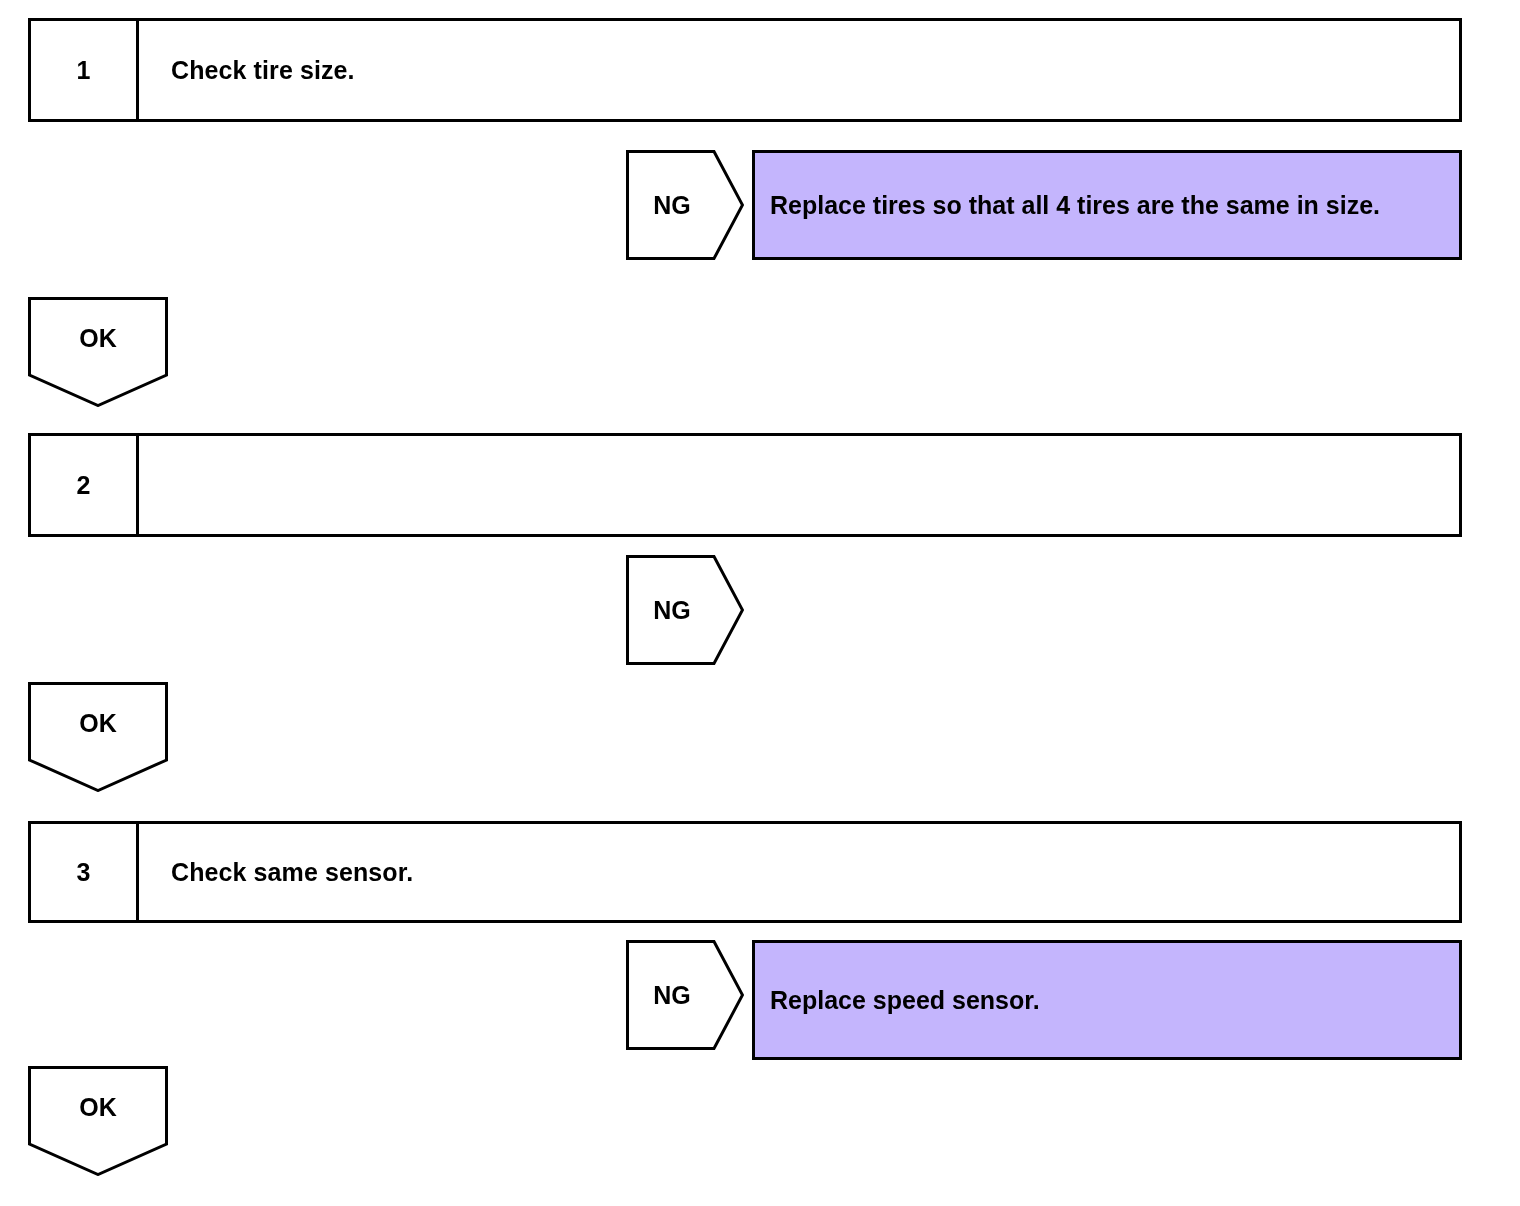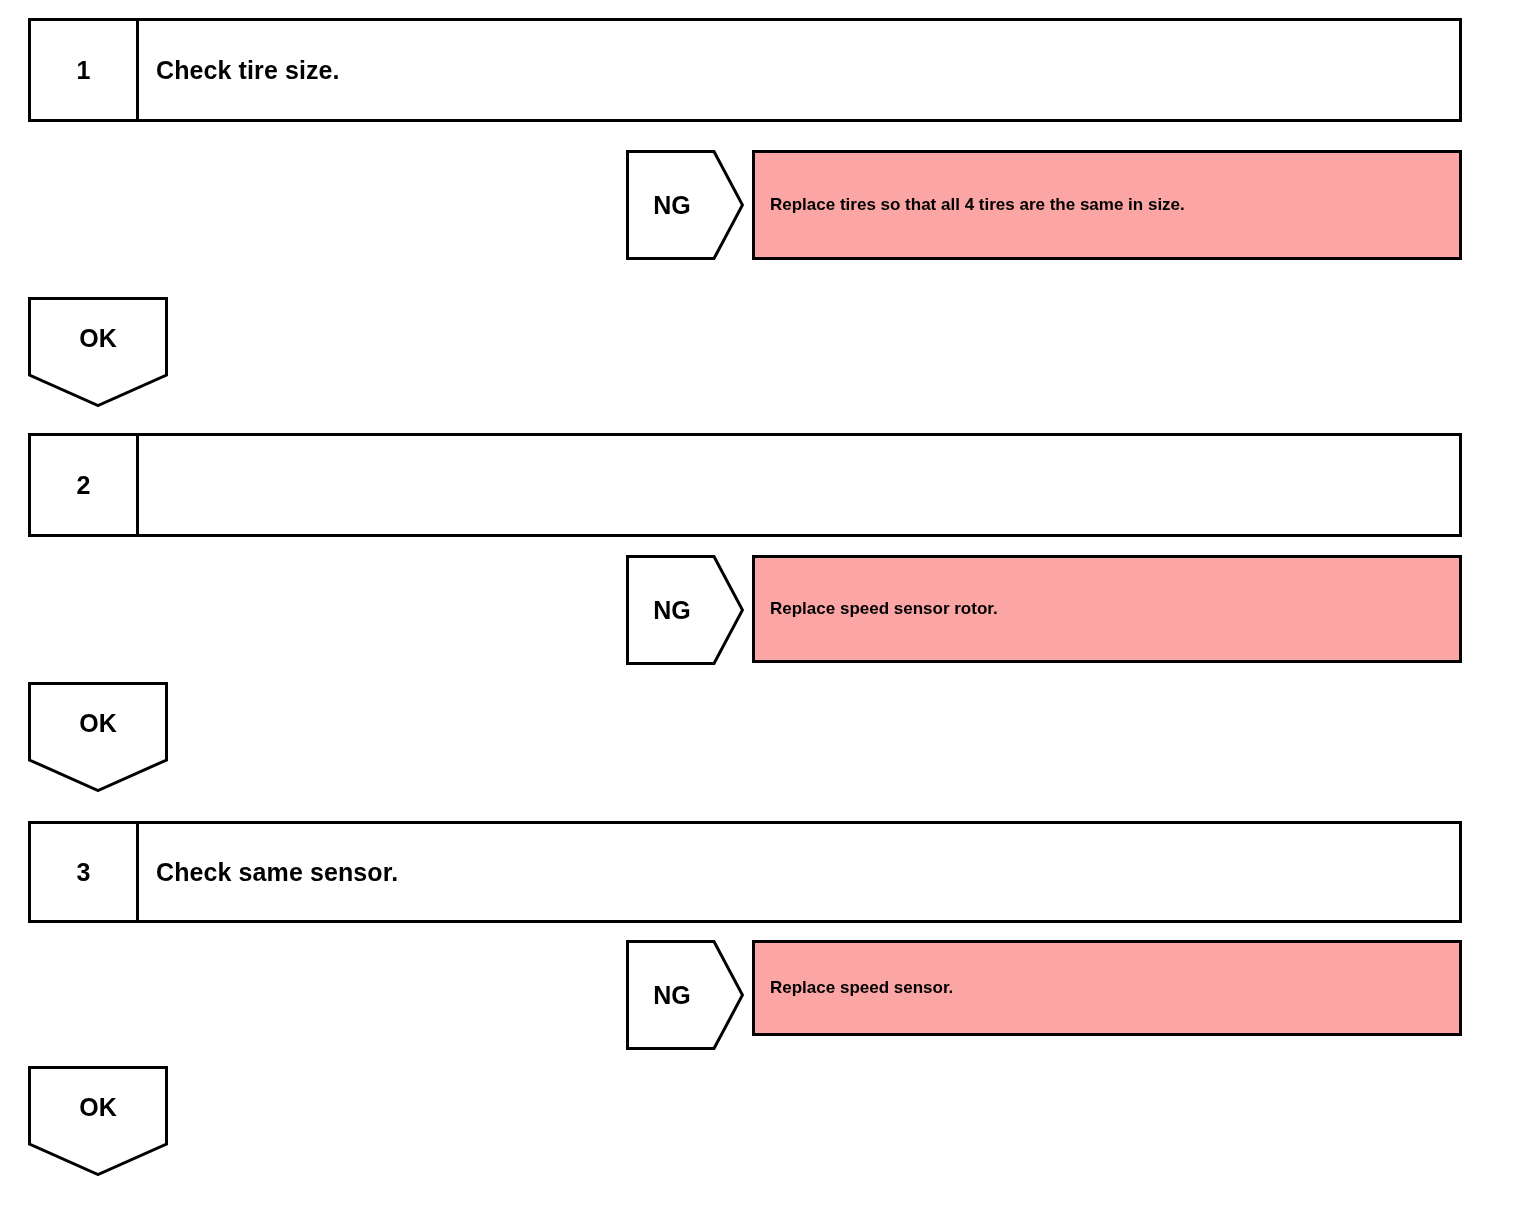--- a/index.html
+++ b/index.html
@@ -38,21 +38,21 @@
     justify-content: center;
     font-size: 25px;
     font-weight: bold;
     line-height: 1;
   }
   .step-text {
     box-sizing: border-box;
     flex: 1 1 auto;
     display: flex;
     align-items: center;
-    padding-left: 17px;
+    padding-left: 32px;
     font-size: 25px;
     font-weight: bold;
     letter-spacing: 0.1px;
   }
 
   
   .ng-tag {
     position: absolute;
     width: 118px;
     height: 110px;
@@ -76,26 +76,26 @@
     font-size: 25px;
     font-weight: bold;
     line-height: 1;
   }
 
   
   .action-box {
     position: absolute;
     box-sizing: border-box;
     border: 3px solid #000;
-    background: #fca5a5;
+    background: #c4b5fd;
     display: flex;
     align-items: center;
     padding-left: 15px;
     padding-right: 12px;
-    font-size: 17px;
+    font-size: 25px;
     font-weight: bold;
     line-height: 1.22;
   }
 
   
   .ok-tag {
     position: absolute;
     width: 164px;
     height: 110px;
   }
@@ -147,41 +147,40 @@
   <div class="step-row" style="left:28px; top:433px; width:1434px; height:104px;">
     <div class="step-num">2</div>
   </div>
 
   <div class="ng-tag" style="left:626px; top:555px;">
     <svg width="118" height="110" viewBox="0 0 118 110" aria-hidden="true">
       <polygon points="1.5,1.5 88,1.5 116.5,55 88,108.5 1.5,108.5" fill="#ffffff" stroke="#000000" stroke-width="3"></polygon>
     </svg>
     <span class="ng-label">NG</span>
   </div>
-  <div class="action-box" style="left:752px; top:555px; width:710px; height:108px;">Replace speed sensor rotor.</div>
 
   <div class="ok-tag" style="left:28px; top:682px;">
     <svg width="140" height="110" viewBox="0 0 140 110" aria-hidden="true">
       <polygon points="1.5,1.5 138.5,1.5 138.5,78 70,108.5 1.5,78" fill="#ffffff" stroke="#000000" stroke-width="3"></polygon>
     </svg>
     <span class="ok-label">OK</span>
   </div>
 
   <div class="step-row" style="left:28px; top:821px; width:1434px; height:102px;">
     <div class="step-num">3</div>
     <div class="step-text">Check same sensor.</div>
   </div>
 
   <div class="ng-tag" style="left:626px; top:940px;">
     <svg width="118" height="110" viewBox="0 0 118 110" aria-hidden="true">
       <polygon points="1.5,1.5 88,1.5 116.5,55 88,108.5 1.5,108.5" fill="#ffffff" stroke="#000000" stroke-width="3"></polygon>
     </svg>
     <span class="ng-label">NG</span>
   </div>
-  <div class="action-box" style="left:752px; top:940px; width:710px; height:96px;">Replace speed sensor.</div>
+  <div class="action-box" style="left:752px; top:940px; width:710px; height:120px;">Replace speed sensor.</div>
 
   <div class="ok-tag" style="left:28px; top:1066px;">
     <svg width="140" height="110" viewBox="0 0 140 110" aria-hidden="true">
       <polygon points="1.5,1.5 138.5,1.5 138.5,78 70,108.5 1.5,78" fill="#ffffff" stroke="#000000" stroke-width="3"></polygon>
     </svg>
     <span class="ok-label">OK</span>
   </div>
 
 </div>
 

